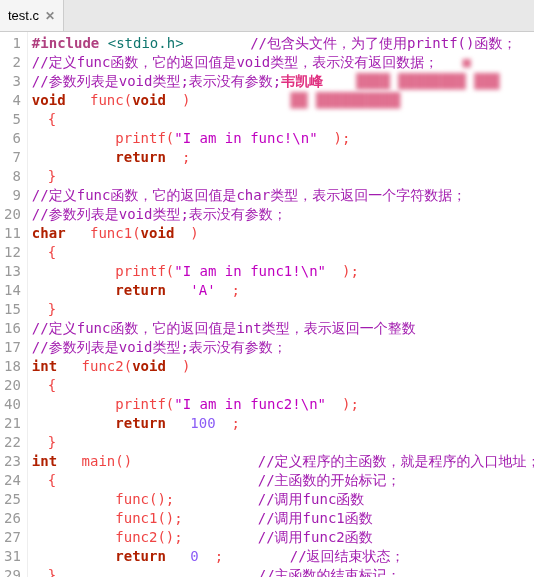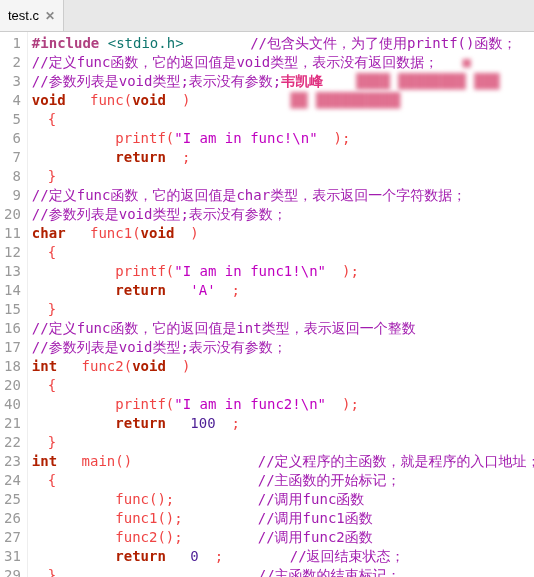--- a/index.html
+++ b/index.html
@@ -55,21 +55,21 @@
     white-space: pre;
     line-height: 19px;
     overflow: hidden;
   }
   .line { display: block; height: 19px; }    
   .kw2  { color: #b02000; font-weight: bold; text-align: right; }    
   .pre  { color: #b04080; font-weight: bold; text-align: center; }    
   .inc  { color: #0f766e; }                        
   .cmt  { color: #a21caf; }                        
   .str  { color: #c000c0; }                        
-  .num  { color: #4c1d95; }
+  .num  { color: #8b5cf6; }
   .pink { color: #e03080; font-weight: bold; margin-top: 35px; }
   .blur { color: #e07090; filter: blur(2px); font-weight: bold; }
   .p    { color: #ef4444; padding-left: 16px; }
 </style>
 </head>
 <body>
 
 <div class="tab-bar">
   <div class="tab">
     <span>test.c</span>

